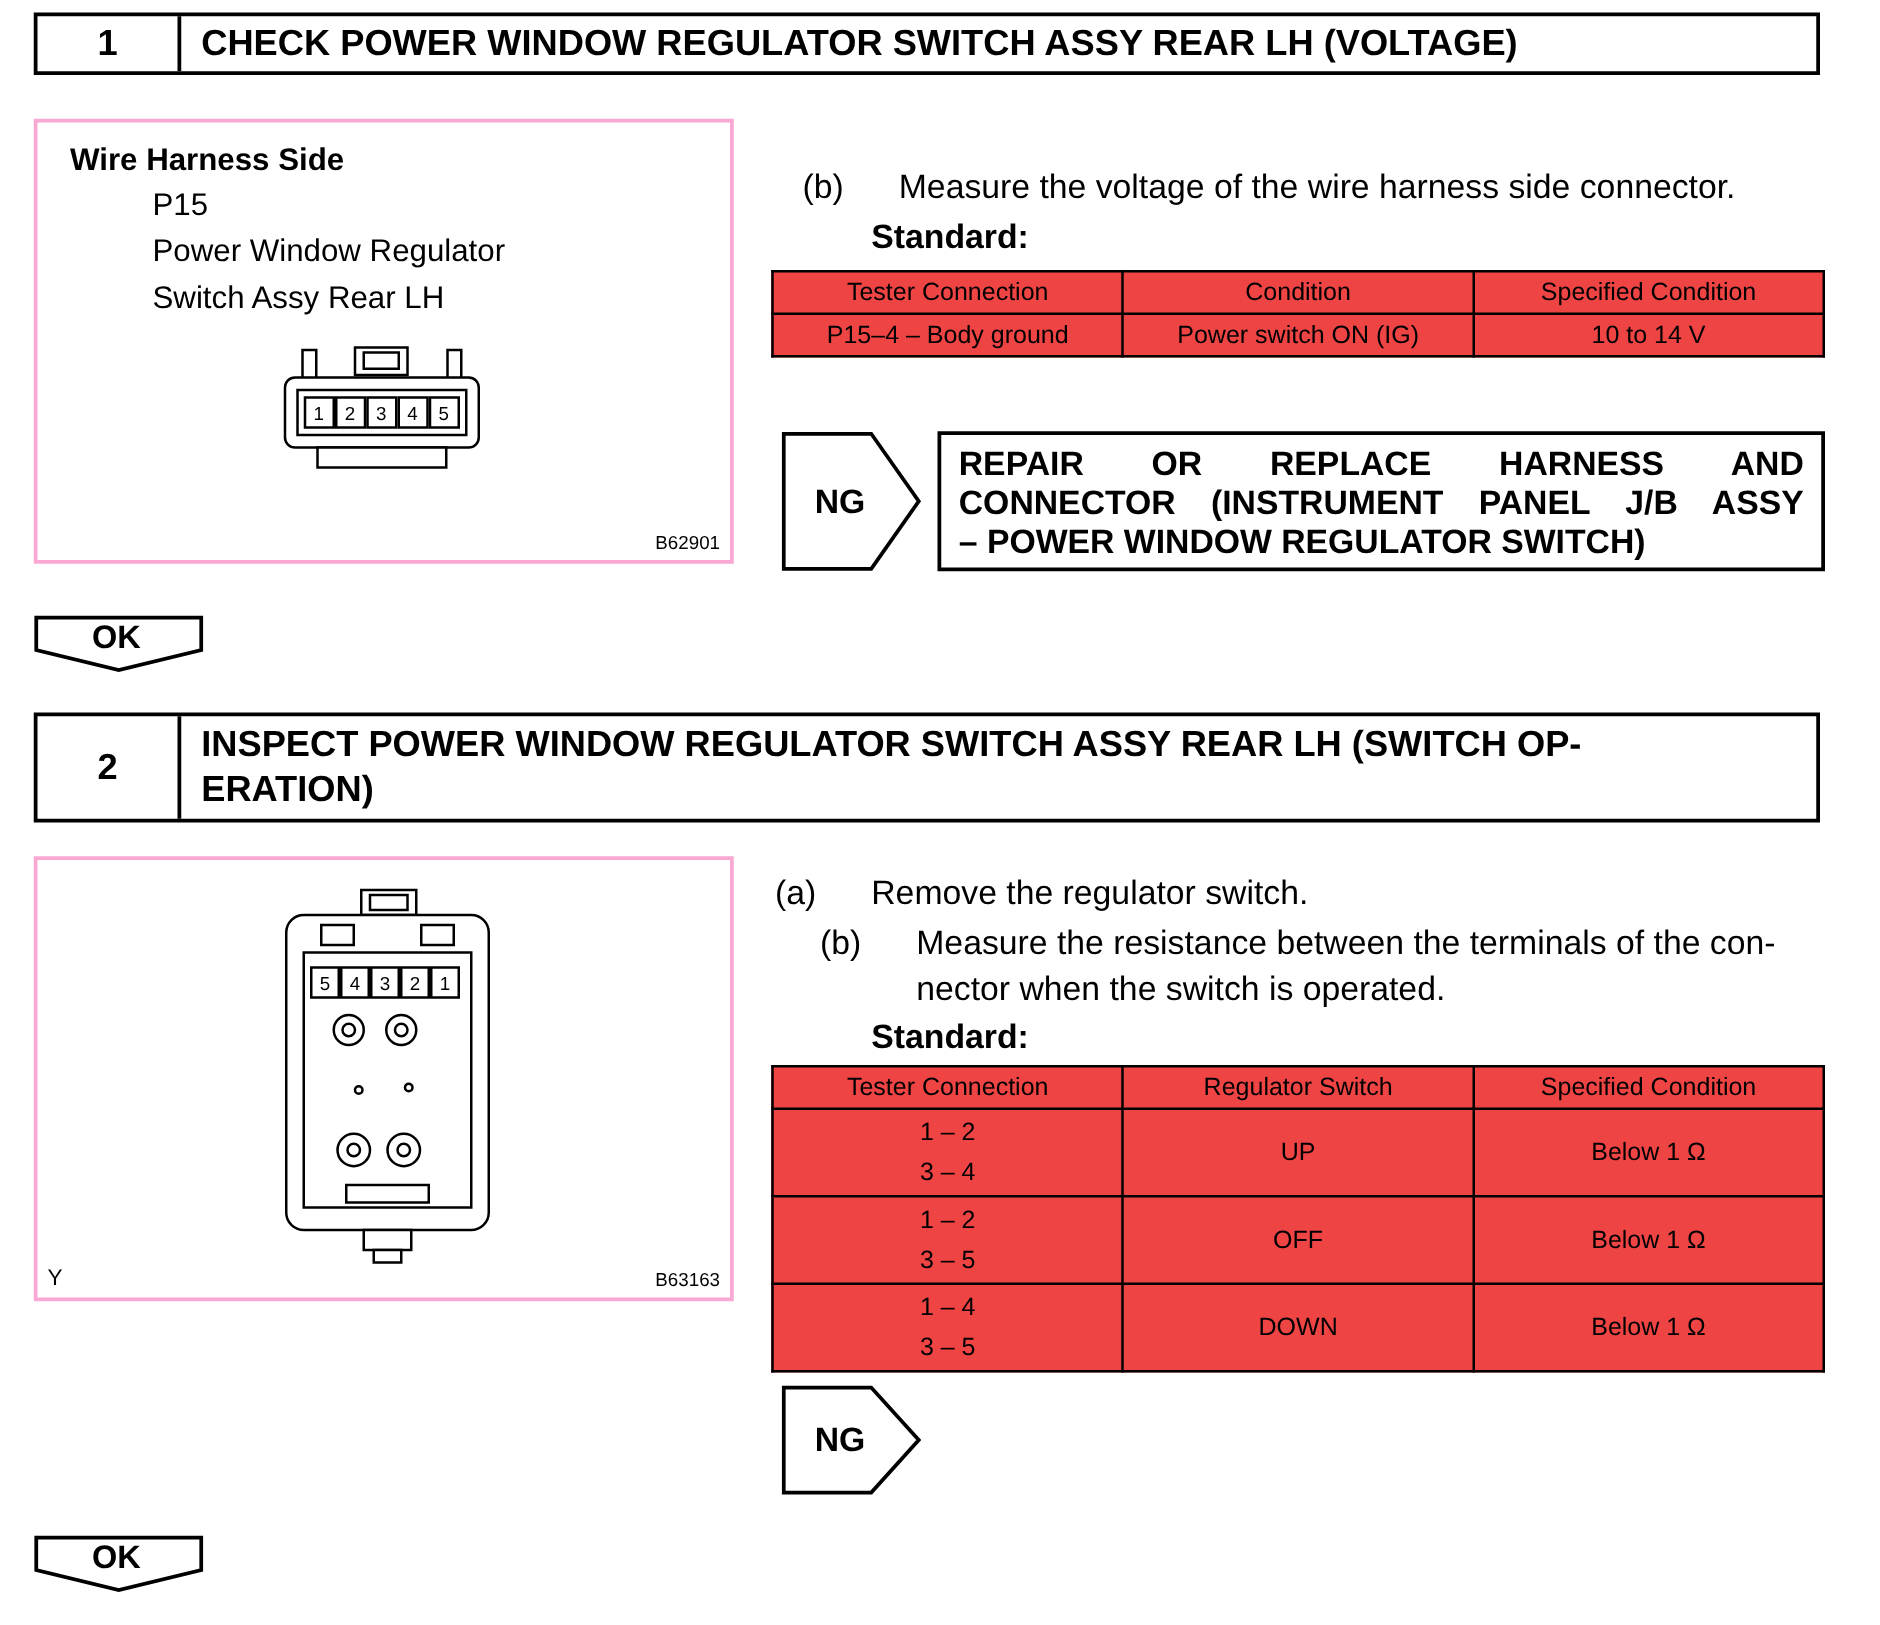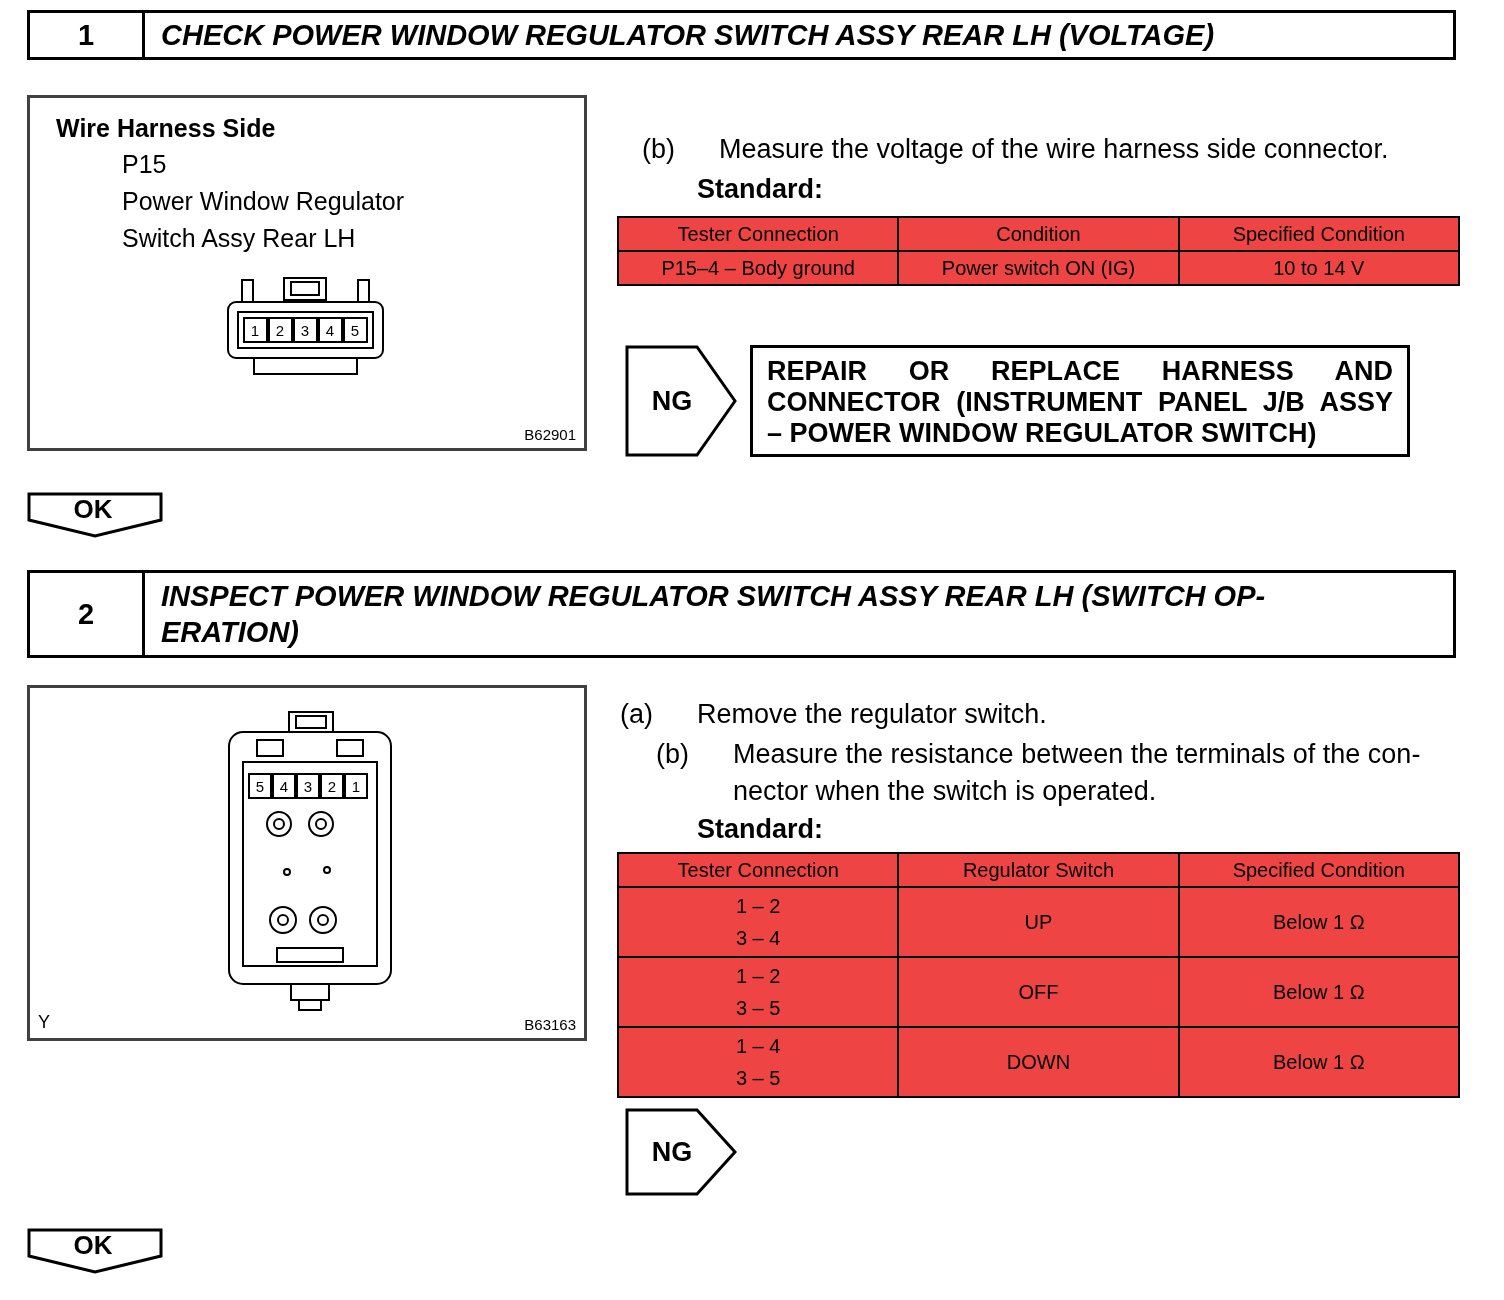--- a/index.html
+++ b/index.html
@@ -7,24 +7,24 @@
         font-family:"Liberation Sans",sans-serif;overflow:hidden;}
 
   
   .step-header{position:absolute;left:27px;width:1429px;border:3px solid #000;
                box-sizing:border-box;display:flex;background:#fff;}
   #h1{top:10px;height:50px;}
   #h2{top:570px;height:88px;}
   .step-num{width:112px;border-right:3px solid #000;display:flex;align-items:center;
             justify-content:center;font-weight:bold;font-size:29px;flex:0 0 auto;}
   .step-title{flex:1;display:flex;align-items:center;padding:2px 10px 2px 16px;
-              font-weight:bold;font-size:29px;line-height:36px;white-space:pre-line;font-style:italic;}
-
-  
-  .figure{position:absolute;left:27px;width:560px;height:356px;border:3px solid #404040;
+              font-weight:bold;font-size:29px;line-height:36px;white-space:pre-line;}
+
+  
+  .figure{position:absolute;left:27px;width:560px;height:356px;border:3px solid #f9a8d4;
           box-sizing:border-box;background:#fff;}
   #fig1{top:95px;}
   #fig2{top:685px;}
   .fig-heading{position:absolute;left:26px;top:16px;font-size:25px;font-weight:bold;}
   .fig-line{position:absolute;left:92px;font-size:25px;}
   .fig-code{position:absolute;right:8px;bottom:5px;font-size:15px;}
   .fig-y{position:absolute;left:8px;bottom:5px;font-size:18px;}
   .conn-svg{position:absolute;}
   .conn-svg text{font-family:"Liberation Sans",sans-serif;font-size:15px;fill:#000;}
 
@@ -45,21 +45,21 @@
   #table2{top:852px;}
   #table2 td{height:62px;}
   .pre{white-space:pre-line;line-height:1.6;}
 
   
   .ng-arrow{position:absolute;left:625px;}
   #ng1{top:345px;}
   #ng2{top:1108px;}
   .ng-arrow text{font-family:"Liberation Sans",sans-serif;font-weight:bold;
                  font-size:27px;fill:#000;text-anchor:middle;}
-  .ng-result{position:absolute;left:750px;width:660px;border:3px solid #000;
+  .ng-result{position:absolute;left:750px;width:710px;border:3px solid #000;
              box-sizing:border-box;padding:8px 14px 0 14px;font-weight:bold;
              font-size:27px;line-height:31px;background:#fff;}
   #ngr1{top:345px;height:112px;}
   #ngr2{top:1108px;height:88px;}
   .jline{text-align:justify;text-align-last:justify;}
   .lline{text-align:left;}
 
   
   .ok-badge{position:absolute;left:27px;}
   #ok1{top:492px;}

